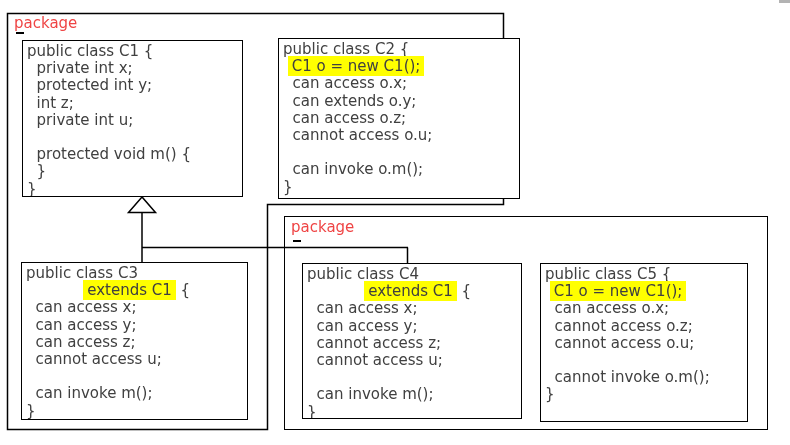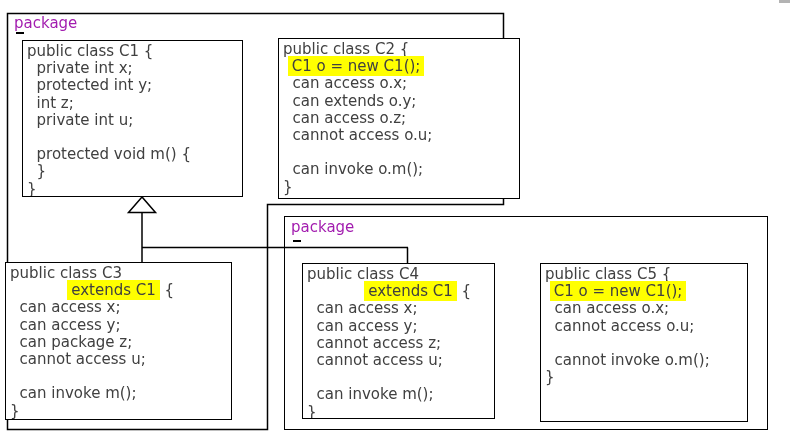--- a/index.html
+++ b/index.html
@@ -2,21 +2,21 @@
 <html><head>
 <meta charset="utf-8">
 <style>
   html,body{margin:0;padding:0;background:#ffffff;}
   .canvas{
     position:relative;width:790px;height:445px;background:#ffffff;overflow:hidden;
     font-family:"DejaVu Sans","Liberation Sans",sans-serif;color:#000;
   }
   .overlay-svg{position:absolute;left:0;top:0;width:790px;height:445px;}
   .pkg-label{
-    position:absolute;font-size:15px;line-height:18px;color:#a21caf;white-space:pre;
+    position:absolute;font-size:15px;line-height:18px;color:#ef4444;white-space:pre;
   }
   .pkg-dash{position:absolute;width:8px;height:2px;background:#000;}
   .pkg2-box{
     position:absolute;left:284px;top:216px;width:484px;height:214px;
     border:1.5px solid #000;background:transparent;box-sizing:border-box;
   }
   .class-box{
     position:absolute;border:1.5px solid #000;background:#ffffff;
     box-sizing:border-box;padding:2px 0 0 4px;overflow:hidden;
   }
@@ -66,48 +66,49 @@
       <div class="code-line"><span> </span><span class="hl" style="background: rgb(255, 255, 0);">C1 o = new C1();</span></div>
       <div class="code-line"><span>  can access o.x;</span></div>
       <div class="code-line"><span>  can extends o.y;</span></div>
       <div class="code-line"><span>  can access o.z;</span></div>
       <div class="code-line"><span>  cannot access o.u;</span></div>
       <div class="code-line"><span> </span></div>
       <div class="code-line"><span>  can invoke o.m();</span></div>
       <div class="code-line"><span>}</span></div>
     </div>
 
-  <div class="class-box" style="left:5px;top:262px;width:227px;height:158px">
+  <div class="class-box" style="left:21px;top:262px;width:227px;height:158px">
       <div class="code-line"><span>public class C3</span></div>
       <div class="code-line"><span>            </span><span class="hl" style="background: rgb(255, 255, 0);">extends C1</span><span> {</span></div>
       <div class="code-line"><span>  can access x;</span></div>
       <div class="code-line"><span>  can access y;</span></div>
-      <div class="code-line"><span>  can package z;</span></div>
+      <div class="code-line"><span>  can access z;</span></div>
       <div class="code-line"><span>  cannot access u;</span></div>
       <div class="code-line"><span> </span></div>
       <div class="code-line"><span>  can invoke m();</span></div>
       <div class="code-line"><span>}</span></div>
     </div>
 
-  <div class="class-box" style="left:302px;top:263px;width:193px;height:156px">
+  <div class="class-box" style="left:302px;top:263px;width:220px;height:156px">
       <div class="code-line"><span>public class C4</span></div>
       <div class="code-line"><span>            </span><span class="hl" style="background: rgb(255, 255, 0);">extends C1</span><span> {</span></div>
       <div class="code-line"><span>  can access x;</span></div>
       <div class="code-line"><span>  can access y;</span></div>
       <div class="code-line"><span>  cannot access z;</span></div>
       <div class="code-line"><span>  cannot access u;</span></div>
       <div class="code-line"><span> </span></div>
       <div class="code-line"><span>  can invoke m();</span></div>
       <div class="code-line"><span>}</span></div>
     </div>
 
   <div class="class-box" style="left:540px;top:263px;width:208px;height:159px">
       <div class="code-line"><span>public class C5 {</span></div>
       <div class="code-line"><span> </span><span class="hl" style="background: rgb(255, 255, 0);">C1 o = new C1();</span></div>
       <div class="code-line"><span>  can access o.x;</span></div>
+      <div class="code-line"><span>  cannot access o.z;</span></div>
       <div class="code-line"><span>  cannot access o.u;</span></div>
       <div class="code-line"><span> </span></div>
       <div class="code-line"><span>  cannot invoke o.m();</span></div>
       <div class="code-line"><span>}</span></div>
     </div>
 
   <div class="corner-artifact" style="left:779px;top:0;width:11px;height:3px"></div>
 
 </div>
 

